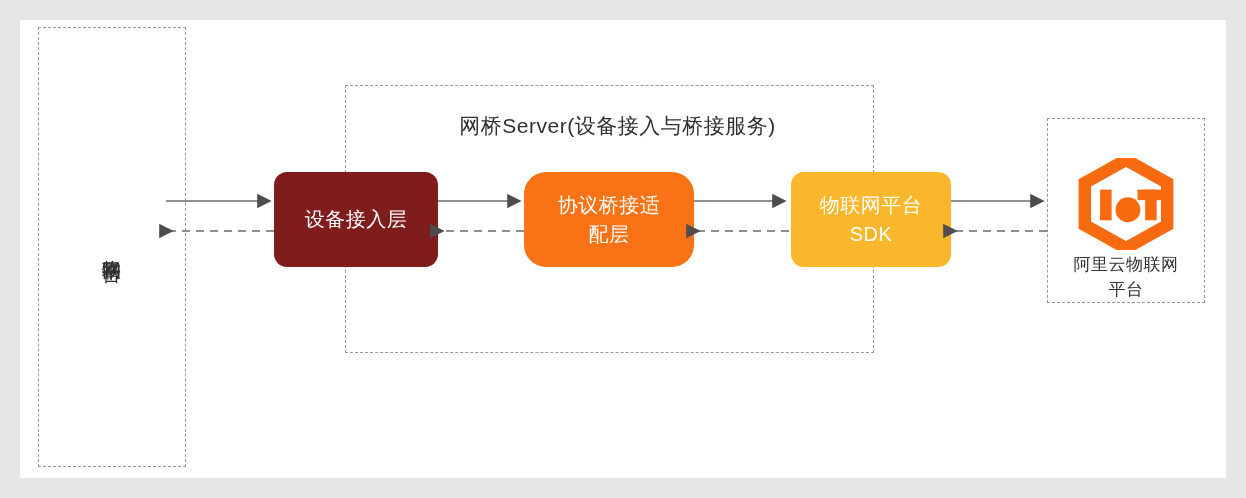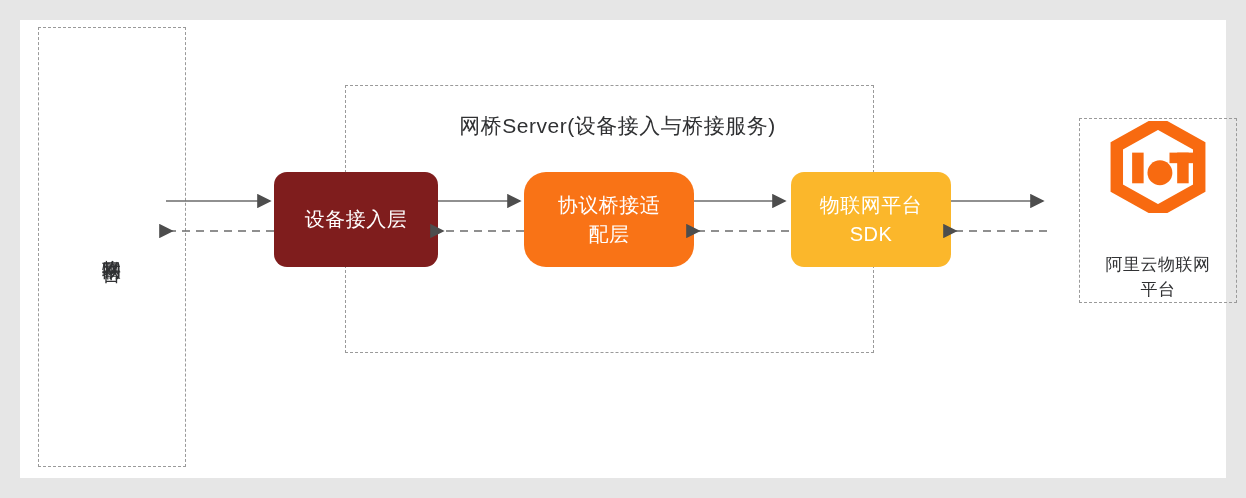--- a/index.html
+++ b/index.html
@@ -77,28 +77,28 @@
     width: 100%;
     text-align: center;
     font-size: 21px;
     color: #303133;
     font-weight: 400;
     letter-spacing: 0.5px;
   }
 
   
   #aliyun-platform-box {
-    left: 1059px;
+    left: 1027px;
     top: 98px;
     width: 158px;
     height: 185px;
     display: flex;
     flex-direction: column;
     align-items: center;
-    justify-content: space-between;
+    justify-content: flex-end;
   }
   #aliyun-logo {
     width: 96px;
     height: 92px;
     margin-top: 2px;
   }
   #aliyun-platform-label {
     margin-top: 2px;
     font-size: 17px;
     line-height: 25px;

